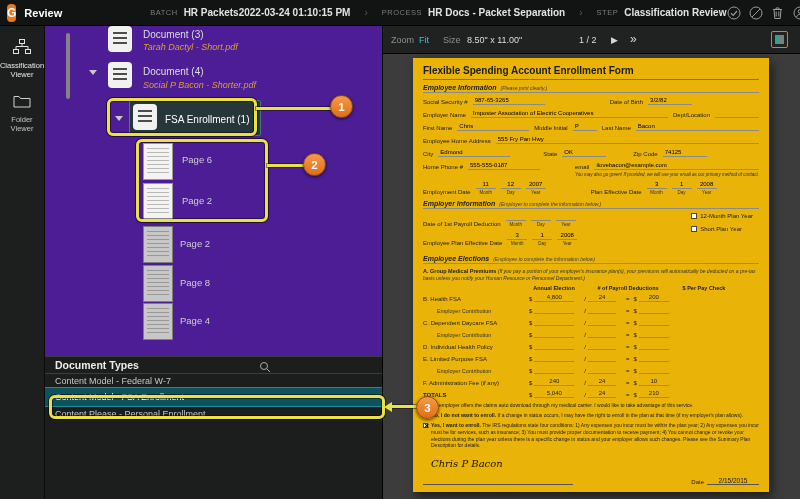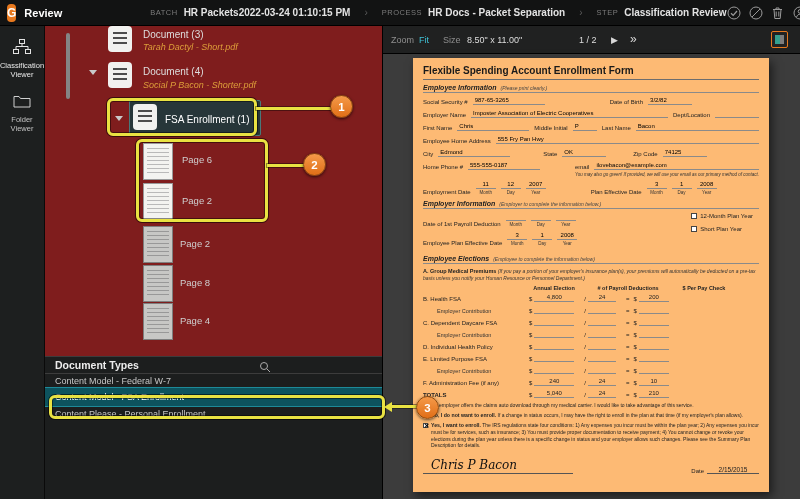--- a/index.html
+++ b/index.html
@@ -18,21 +18,21 @@
   .topbar-icons { margin-left:auto; margin-right:8px; display:flex; gap:7px; align-items:center; }
   .tb-icon { width:15px; height:15px; display:flex; align-items:center; justify-content:center; cursor:pointer; }
 
   
   .rail { position:absolute; left:0; top:26px; width:45px; height:473px; background:#1d1f1f; border-right:1px solid #0a0a0a; padding-top:8px; }
   .rail-item { display:flex; flex-direction:column; align-items:center; gap:3px; padding:5px 1px 9px; cursor:pointer;justify-content:space-between; }
   .rail-item .rail-label { color:#e8e8e8; font-size:7.5px; text-align:center; line-height:1.25; }
   .rail-item.dim .rail-label { color:#c2c2c2; }
 
   
-  .tree-panel { position:absolute; left:45px; top:26px; width:337px; height:330px; background:#7f1d1d; overflow:hidden; }
+  .tree-panel { position:absolute; left:45px; top:26px; width:337px; height:330px; background:#4c1d95; overflow:hidden; }
   .tree-scrollbar { position:absolute; left:21px; top:7px; width:4px; height:66px; background:#848484; border-radius:2px; }
   .tri-down { width:0; height:0; border-left:4px solid transparent; border-right:4px solid transparent; border-top:5px solid #c9c9c9; position:absolute; }
   .docicon { position:absolute; width:24px; height:26px; background:#f1f1ef; border-radius:4px; }
   .docicon::after { content:""; position:absolute; left:5px; right:5px; top:6px; height:15px;
     background:repeating-linear-gradient(to bottom,#4c4c4c 0 2px,transparent 2px 5px); }
   .tree-title { position:absolute; color:#dedede; font-size:10px; white-space:nowrap; }
   .tree-sub { position:absolute; color:#dd9e3a; font-size:9px; font-style:italic; white-space:nowrap; }
   .fsa-select { position:absolute; left:84px; top:74px; width:132px; height:36px; background:#273639; border:1px solid #49797a; border-radius:2px; }
   .thumb { position:absolute; width:30px; height:37px; background:#f3f3f0; border:1px solid #9a9a9a; cursor:pointer; }
   .thumb::after { content:""; position:absolute; left:3px; right:3px; top:4px; bottom:4px;
@@ -55,21 +55,21 @@
   .v-toolbar .t-item { position:absolute; top:9px; font-size:9px; white-space:nowrap; }
   .t-gray { color:#8f8f8f; }
   .t-cyan { color:#3ec1d6; cursor:pointer; }
   .t-white { color:#dedede; }
   .icon-play { cursor:pointer; } .icon-play::before { content:"▶"; color:#d8d8d8; font-size:9px; }
   .icon-more { cursor:pointer; } .icon-more::before { content:"»"; color:#d8d8d8; font-size:12px; }
   .panel-toggle { position:absolute; right:12px; top:5px; width:17px; height:17px; border:1px solid #e8791e; border-radius:2px; background:#222; cursor:pointer; }
   .panel-toggle::before { content:""; position:absolute; left:3px; top:3px; width:5px; height:9px; background:#35a08f; }
   .panel-toggle::after { content:""; position:absolute; right:3px; top:3px; width:4px; height:9px; background:#7d7d7d; }
   .v-canvas { position:absolute; left:0; top:28px; right:0; bottom:0; background:#3c3c3c; }
-  .page { position:absolute; left:30px; top:4px; width:356px; height:434px; background:#fdba74; box-shadow:3px 4px 9px rgba(0,0,0,.55); padding:7px 10px 5px; color:#222; overflow:hidden; cursor:grab; }
+  .page { position:absolute; left:30px; top:4px; width:356px; height:434px; background:#eab308; box-shadow:3px 4px 9px rgba(0,0,0,.55); padding:7px 10px 5px; color:#222; overflow:hidden; cursor:grab; }
 
   
   .f-title { font-size:10px; font-weight:bold; color:#1a1a1a; padding-bottom:3px; border-bottom:1px solid #6d6d6d; margin-bottom:3px; }
   .sec-head { display:flex; align-items:baseline; gap:4px; border-bottom:1px solid #8a8a8a; margin:4px 0 4px; padding-bottom:1px; }
   .sec-name { font-size:7px; font-weight:bold; font-style:italic; }
   .sec-note { font-size:5px; font-style:italic; color:#444; }
   .frow { display:flex; align-items:flex-end; gap:5px; margin-bottom:5px; font-size:6px; }
   .lbl { white-space:nowrap; color:#222; }
   .val { border-bottom:1px solid #8a8a8a; padding:0 2px 1px; font-size:6px; color:#000; min-height:8px; white-space:nowrap; }
   .w-xs{width:24px;} .w-s{width:44px;} .w-m{width:72px;} .w-l{flex:1;}
@@ -97,21 +97,21 @@
   .sym { font-size:6px; margin:0 2px; }
   .sym.dollar::before { content:"$"; }
   .sym.slash::before { content:"/"; }
   .sym.eq::before { content:"="; }
   .el-val { border-bottom:1px solid #8a8a8a; text-align:center; min-height:8px; font-size:6px; }
   .el-annual { width:40px; } .el-ded { width:28px; } .el-per { width:30px; }
   .fine { font-size:5px; line-height:1.35; margin-bottom:3px; display:flex; gap:3px; color:#222; }
   .fine .cb { margin-top:1px; width:5px; height:5px; }
   .fine .bold { font-weight:bold; font-size:5.2px; }
   .sig-row { display:flex; justify-content:space-between; align-items:flex-end; margin-top:9px; }
-  .sig { width:150px; border-bottom:1px solid #555; font-family:"DejaVu Serif",serif; font-style:italic; font-size:12px; color:#111; padding:0 8px 1px; }
+  .sig { width:150px; border-bottom:1px solid #555; font-family:"DejaVu Serif",serif; font-style:italic; font-size:10px; color:#111; padding:0 8px 15px; }
   .dateblk { display:flex; align-items:flex-end; gap:3px; font-size:6px; }
   .dateval { border-bottom:1px solid #555; width:52px; text-align:center; font-size:6.5px; }
 
   
   .ann-box { position:absolute; border:3px solid #e9e242; border-radius:6px; box-shadow:0 0 0 1px rgba(0,0,0,.55), inset 0 0 0 1px rgba(0,0,0,.45); z-index:40; pointer-events:none; }
   .ann-line { position:absolute; height:3px; background:#e9e242; box-shadow:0 0 0 1px rgba(0,0,0,.4); z-index:40; }
   .ann-arrow { position:absolute; width:0; height:0; border-top:5px solid transparent; border-bottom:5px solid transparent; border-right:8px solid #e9e242; z-index:41; }
   .ann-badge { position:absolute; width:23px; height:23px; border-radius:50%; background:linear-gradient(#f59a49,#e06e17); border:1px solid #8a4a12; color:#fff; font-weight:bold; font-size:11.5px; display:flex; align-items:center; justify-content:center; box-shadow:0 1px 3px rgba(0,0,0,.6); z-index:42; }
 </style>
 </head>

